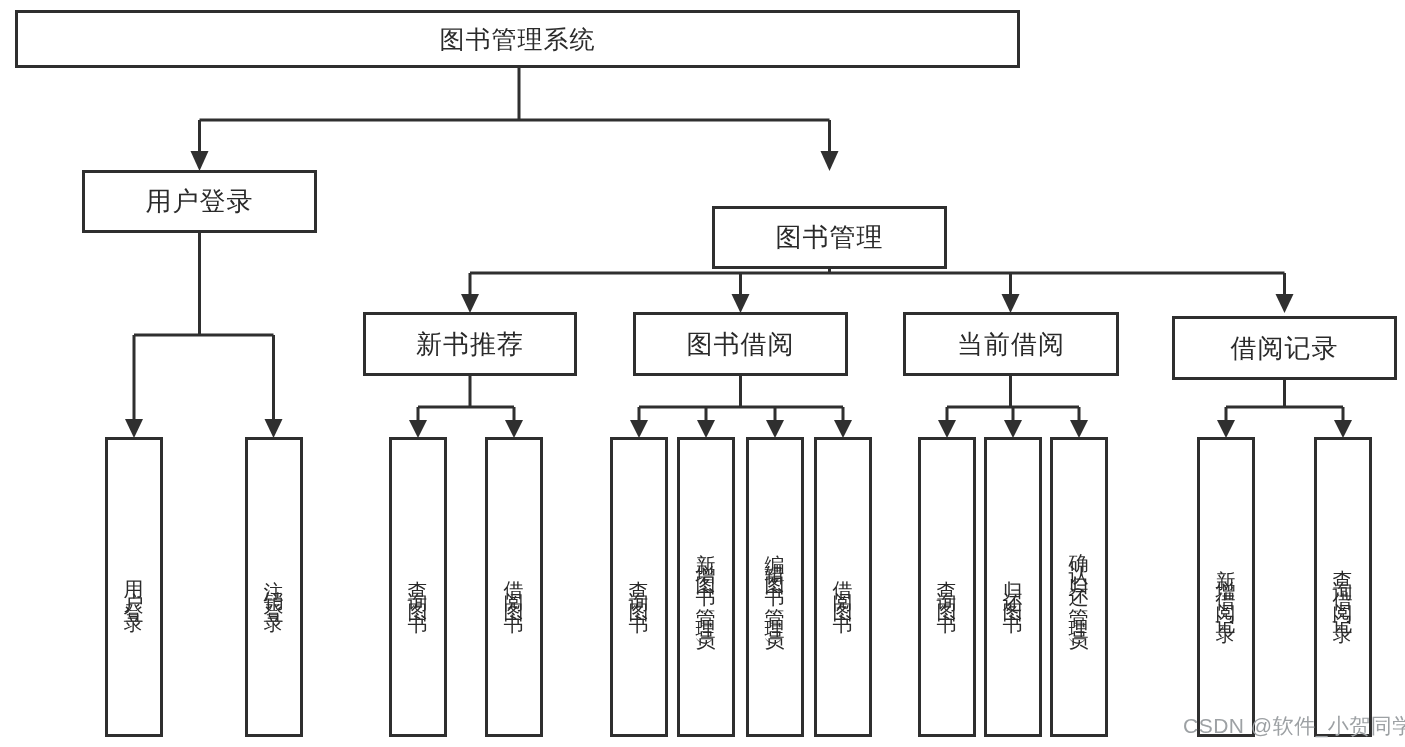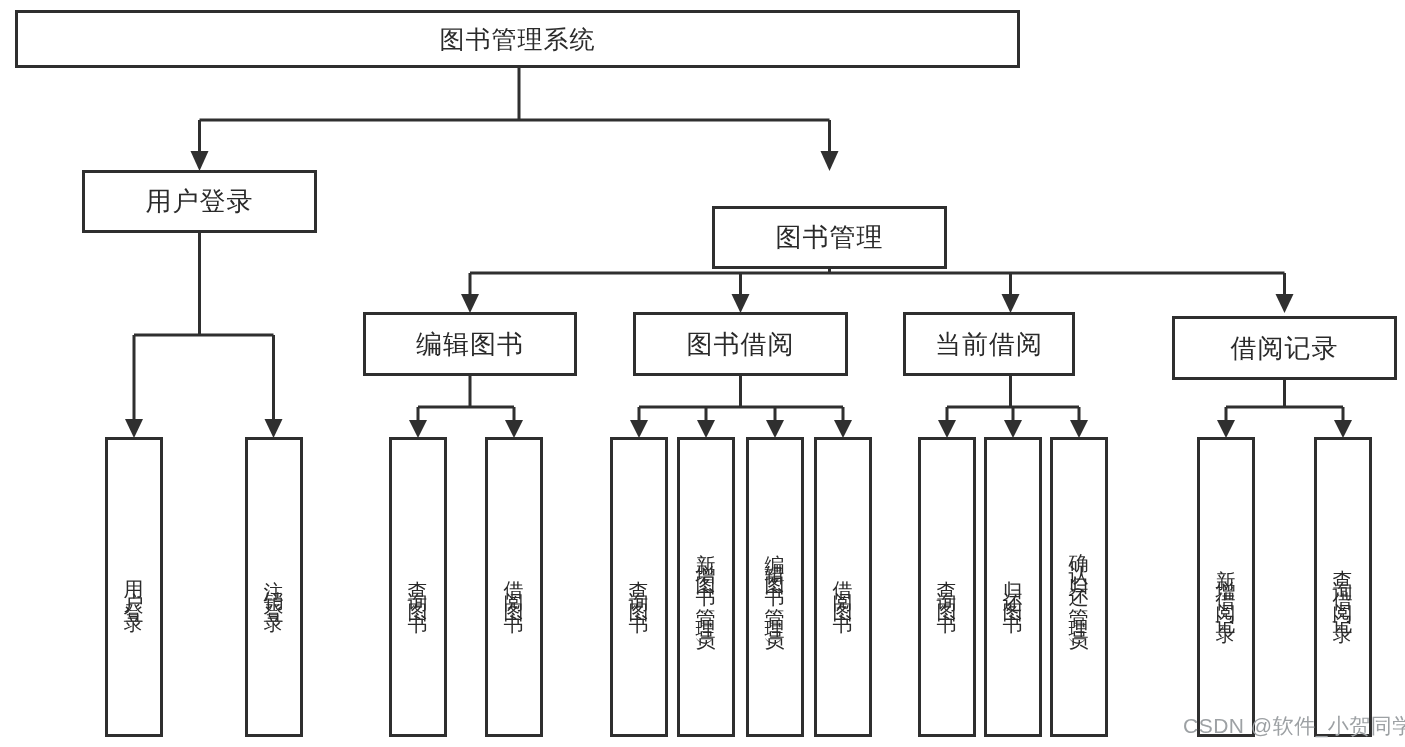--- a/index.html
+++ b/index.html
@@ -75,26 +75,26 @@
   </div>
 
   <div class="node hbox" style="left:82px; top:170px; width:235px; height:63px;">
     <span>用户登录</span>
   </div>
   <div class="node hbox" style="left:712px; top:170px; width:235px; height:63px;margin-top:36px;">
     <span>图书管理</span>
   </div>
 
   <div class="node hbox" style="left:363px; top:312px; width:214px; height:64px;">
-    <span>编辑图书</span>
+    <span>新书推荐</span>
   </div>
   <div class="node hbox" style="left:633px; top:312px; width:215px; height:64px;">
     <span>图书借阅</span>
   </div>
-  <div class="node hbox" style="left:903px; top:312px; width:172px; height:64px;">
+  <div class="node hbox" style="left:903px; top:312px; width:216px; height:64px;">
     <span>当前借阅</span>
   </div>
   <div class="node hbox" style="left:1172px; top:316px; width:225px; height:64px;">
     <span>借阅记录</span>
   </div>
 
   <div class="node vbox" style="left:105px;">
     <span class="vtext">用户登录</span>
   </div>
   <div class="node vbox" style="left:245px;">

